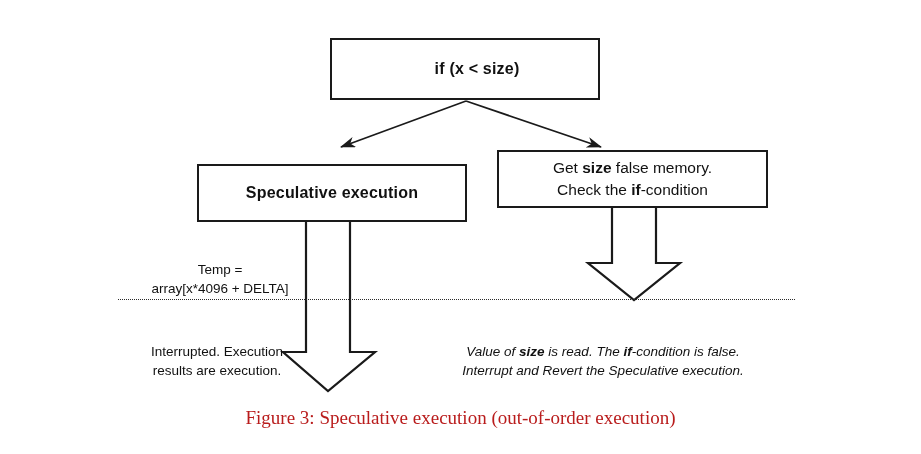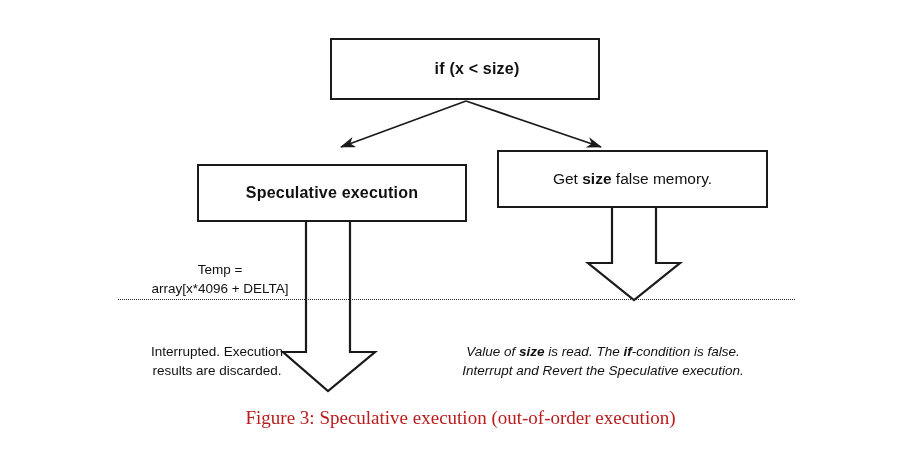--- a/index.html
+++ b/index.html
@@ -143,31 +143,32 @@
     <span>if (x &lt; size)</span>
   </div>
 
   <div class="box" id="box-speculative">
     <span>Speculative execution</span>
   </div>
 
   <div class="box" id="box-getsize">
     <div>
       <span class="line-break"><span>Get </span><b>size</b><span> false memory.</span></span>
+      <span class="line-break"><span>Check the </span><b>if</b><span>-condition</span></span>
     </div>
   </div>
 
   <div class="note" id="note-temp">
     <span class="line-break">Temp =</span>
     <span class="line-break">array[x*4096 + DELTA]</span>
   </div>
 
   <div class="note" id="note-interrupted">
     <span class="line-break">Interrupted. Execution</span>
-    <span class="line-break">results are discarded.</span>
+    <span class="line-break">results are execution.</span>
   </div>
 
   <div class="note" id="note-value">
     <span class="line-break"><span>Value of </span><b>size</b><span> is read. The </span><b>if</b><span>-condition is false.</span></span>
     <span class="line-break">Interrupt and Revert the Speculative execution.</span>
   </div>
 
   <div id="caption">Figure 3: Speculative execution (out-of-order execution)</div>
 
 </div>

